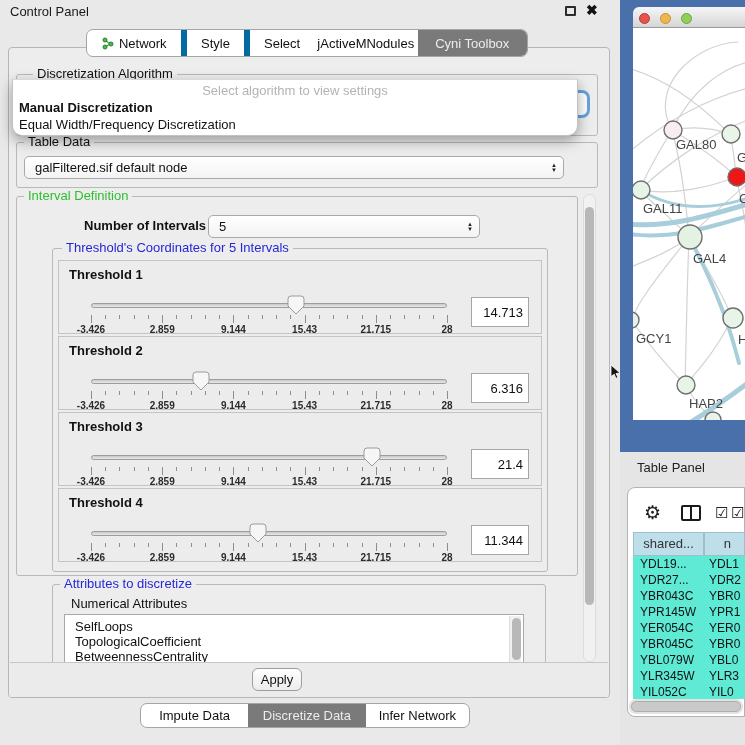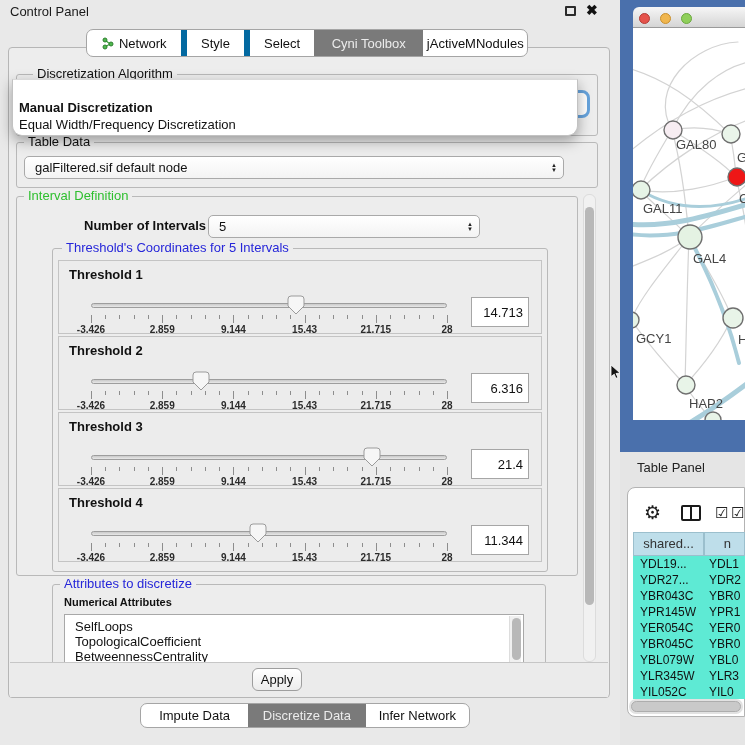--- a/index.html
+++ b/index.html
@@ -64,33 +64,34 @@
         <circle cx="10" cy="7" r="2" fill="#4db84d" stroke="#2f7f2f"></circle>
       </svg>
       <span>Network</span>
     </div>
     <div class="tab sepl" style="width:64px;">
       <span>Style</span>
     </div>
     <div class="tab sepl" style="width:70px;">
       <span>Select</span>
     </div>
+    <div class="tab" style="width:104px;">
+      <span>jActiveMNodules</span>
+    </div>
     <div class="tab sel" style="width:110px;">
       <span>Cyni Toolbox</span>
-    </div>
-    <div class="tab" style="width:104px;">
-      <span>jActiveMNodules</span>
     </div>
   </div>
 
   <div class="abs group" style="left:16px;top:74px;width:582px;height:62px;"></div>
   <div class="abs glabel" style="left:33px;top:67px;z-index:1;text-align:center;">Discretization Algorithm</div>
   <div class="abs" style="left:546px;top:90px;width:44px;height:28px;background:#fff;border:3px solid #67a3dc;border-radius:8px;z-index:1;"></div>
 
   <div class="abs popup" style="left:12px;top:79px;width:566px;height:57px;">
+    <div class="hint">Select algorithm to view settings</div>
     <div class="opt" style="top:20px;font-weight:bold;">Manual Discretization</div>
     <div class="opt" style="top:37px;">Equal Width/Frequency Discretization</div>
   </div>
 
   <div class="abs group" style="left:16px;top:142px;width:582px;height:46px;"></div>
   <div class="abs glabel" style="left:24px;top:135px;">Table Data</div>
   <div class="abs combo" style="left:24px;top:156px;width:540px;height:23px;">
     <span>galFiltered.sif default node</span>
     <span class="spin">
       <span>▲</span>
@@ -278,21 +279,21 @@
           <div class="th-thumb" style="left: calc(47% - 9px);"><svg width="18" height="20">
               <path d="M4,1 h10 a3,3 0 0 1 3,3 v7 l-8,8 -8,-8 v-7 a3,3 0 0 1 3,-3 z" fill="#f6f6f6" stroke="#9b9b9b"></path>
             </svg></div>
         </div>
         <div class="th-value">11.344</div>
       </div>
     </div>
 
   <div class="abs group" style="left:52px;top:584px;width:494px;height:86px;border-radius:3px 3px 0 0;"></div>
   <div class="abs glabel" style="left:60px;top:577px;color:#2626d9;">Attributes to discretize</div>
-  <div class="abs" style="left:64px;top:596px;font-size:11px;font-weight:bold;">Numerical Attributes</div>
+  <div class="abs" style="left:71px;top:596px;font-size:13px;font-weight:normal;">Numerical Attributes</div>
   <div class="abs" style="left:64px;top:614px;width:460px;height:50px;background:#fff;border:1px solid #a8a8a8;overflow:hidden;padding-top:4px;">
       <div class="attr-item">SelfLoops</div>
       <div class="attr-item">TopologicalCoefficient</div>
       <div class="attr-item">BetweennessCentrality</div>
     </div>
   <div class="abs" style="left:509px;top:616px;width:12px;height:46px;background:#f0f0f0;border-left:1px solid #ddd;">
     <div class="scroll-thumb" style="position:absolute;left:1.5px;top:2px;width:9px;height:42px;"></div>
   </div>
 
   <div class="abs" style="left:583px;top:194px;width:13px;height:468px;background:#f1f1f1;border:1px solid #dcdcdc;border-radius:6px;">

